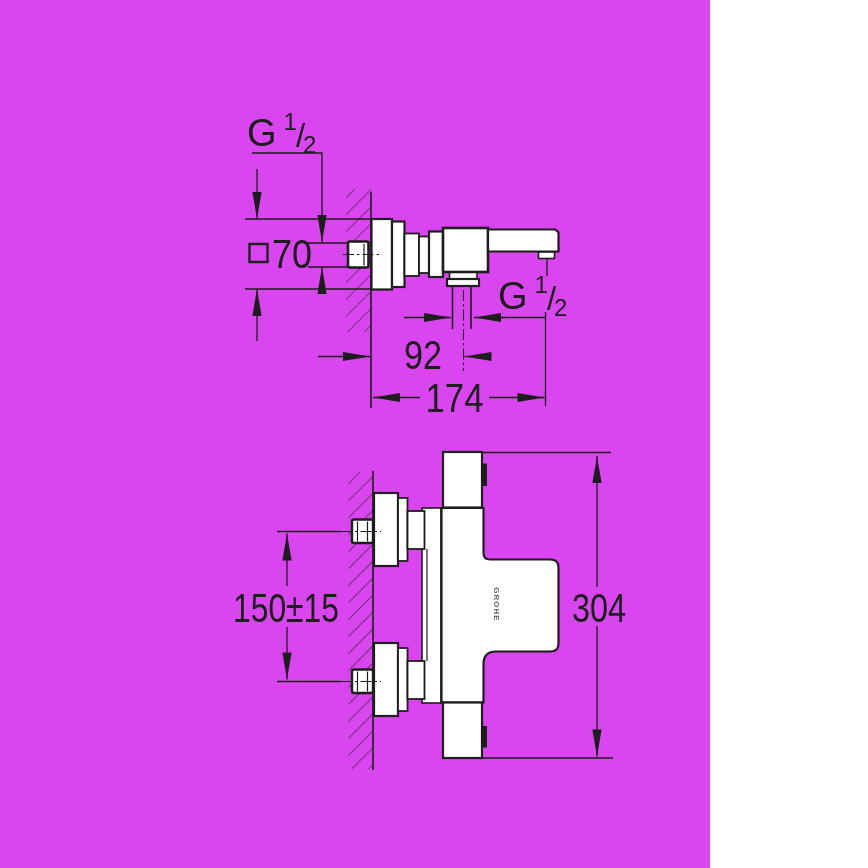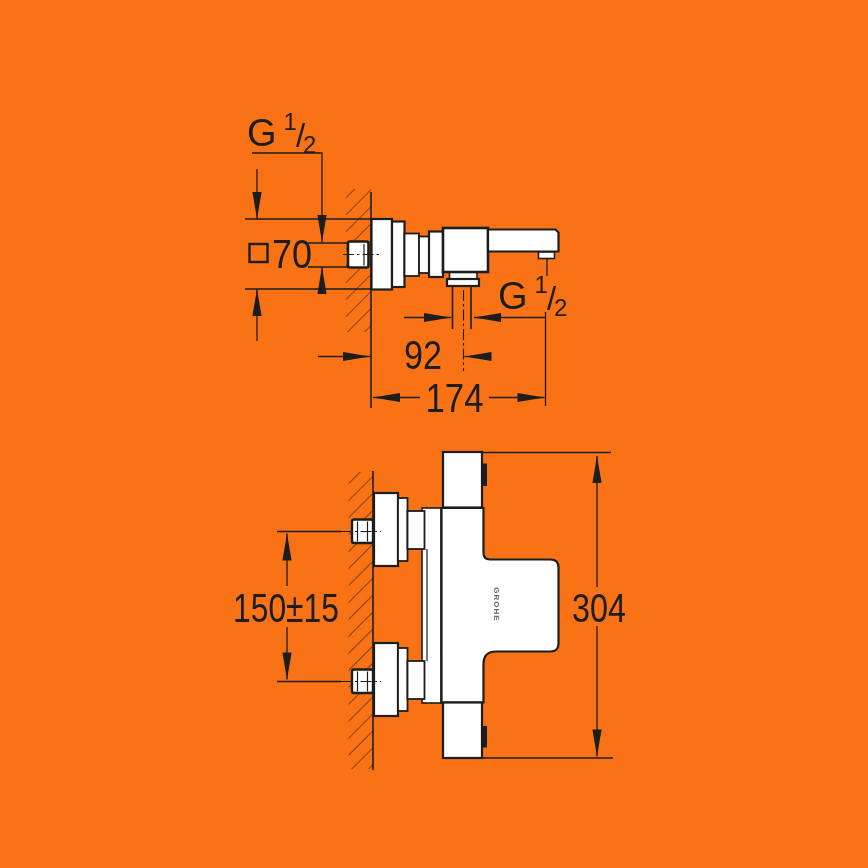--- a/index.html
+++ b/index.html
@@ -1,16 +1,16 @@
 <!DOCTYPE html>
 <html><head>
 <meta charset="utf-8">
 <style>
   html,body{margin:0;padding:0;background:#ffffff;}
-  .canvas{position:relative;width:868px;height:868px;background:#f97316;overflow:hidden;font-family:"Liberation Sans",sans-serif;}
+  .canvas{position:relative;width:710px;height:868px;background:#d946ef;overflow:hidden;font-family:"Liberation Sans",sans-serif;}
   svg{position:absolute;left:0;top:0;}
   svg *{vector-effect:none;}
   .ln{stroke:#1d1d1b;stroke-width:1.3;fill:none;}
   .ln15{stroke:#1d1d1b;stroke-width:1.6;fill:none;}
   .dd{stroke:#1d1d1b;stroke-width:1.1;fill:none;stroke-dasharray:11 3 2.5 3;}
   .o16{stroke:#1d1d1b;stroke-width:1.6;fill:#ffffff;}
   .o18{stroke:#1d1d1b;stroke-width:1.8;fill:#ffffff;}
   .o22{stroke:#1d1d1b;stroke-width:2.2;fill:#ffffff;}
   .o24{stroke:#1d1d1b;stroke-width:2.4;fill:#ffffff;}
   .o26{stroke:#1d1d1b;stroke-width:2.6;fill:#ffffff;}

